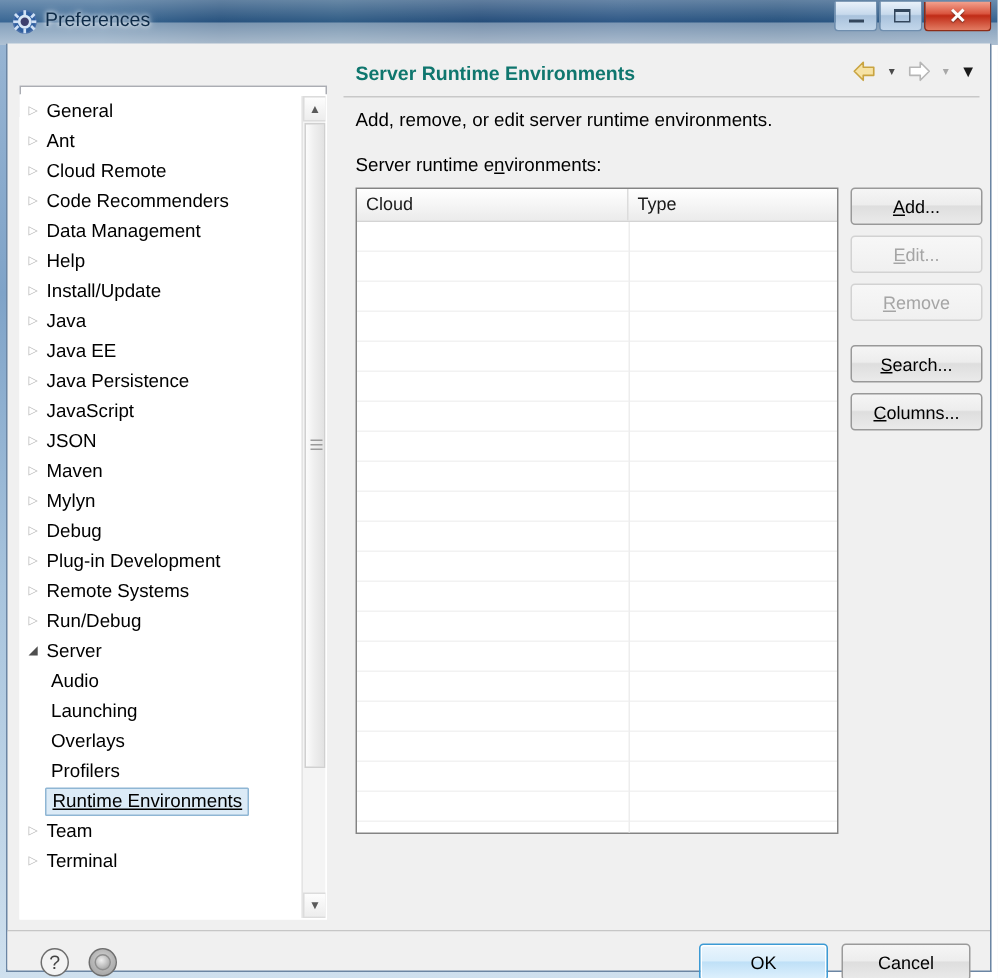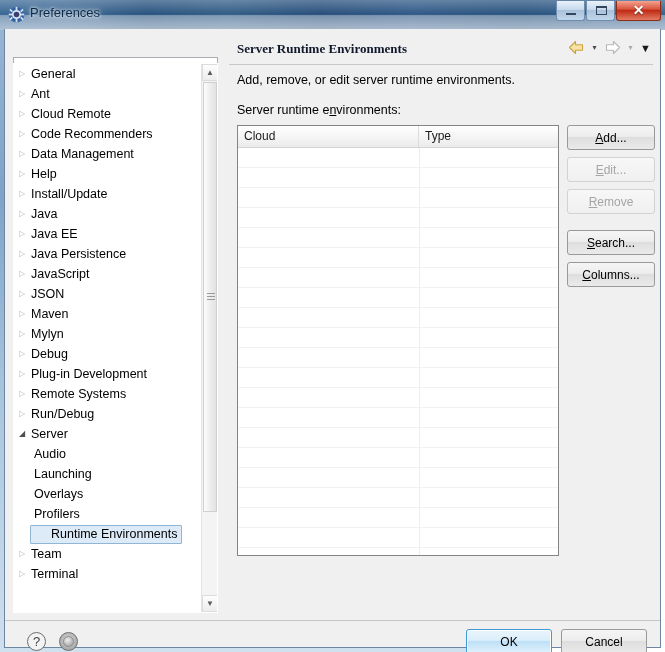--- a/index.html
+++ b/index.html
@@ -152,23 +152,24 @@
     line-height: 20px;
     color: #b8b8b8;
   }
   .twist.open { color: #4f4f4f; }
   .tlabel { padding-left: 1px; }
   .trow.child .tlabel { padding-left: 20px; }
   .trow.selected .tlabel {
     background: #dcebf7;
     border: 1px solid #8fb6d4;
     border-radius: 1px;
-    padding: 1px 4px 1px 20px;
+    padding: 1px 4px 1px 4px;
     margin-left: 16px;
     line-height: 15px;
+    text-decoration: underline;
   }
 
   
   .tscroll {
     position: absolute;
     right: 0px; top: 0px;
     width: 16px; height: 548px;
     background: #f4f4f4;
     border-left: 1px solid #e4e4e4;
     box-sizing: border-box;
@@ -211,22 +212,21 @@
   .right {
     position: absolute;
     left: 222px; top: 6px;
     width: 428px; height: 578px;
   }
   .page-title {
     position: absolute;
     left: 10px; top: 6px;
     font-size: 13px;
     font-weight: bold;
-    color: #0f172a;
-    font-family: Liberation Serif, serif;
+    color: #0f766e;
   }
   .nav-icons {
     position: absolute;
     right: 6px; top: 5px;
     display: flex;
     align-items: center;
     gap: 5px;
   }
   .nav-caret {
     width: 9px;

